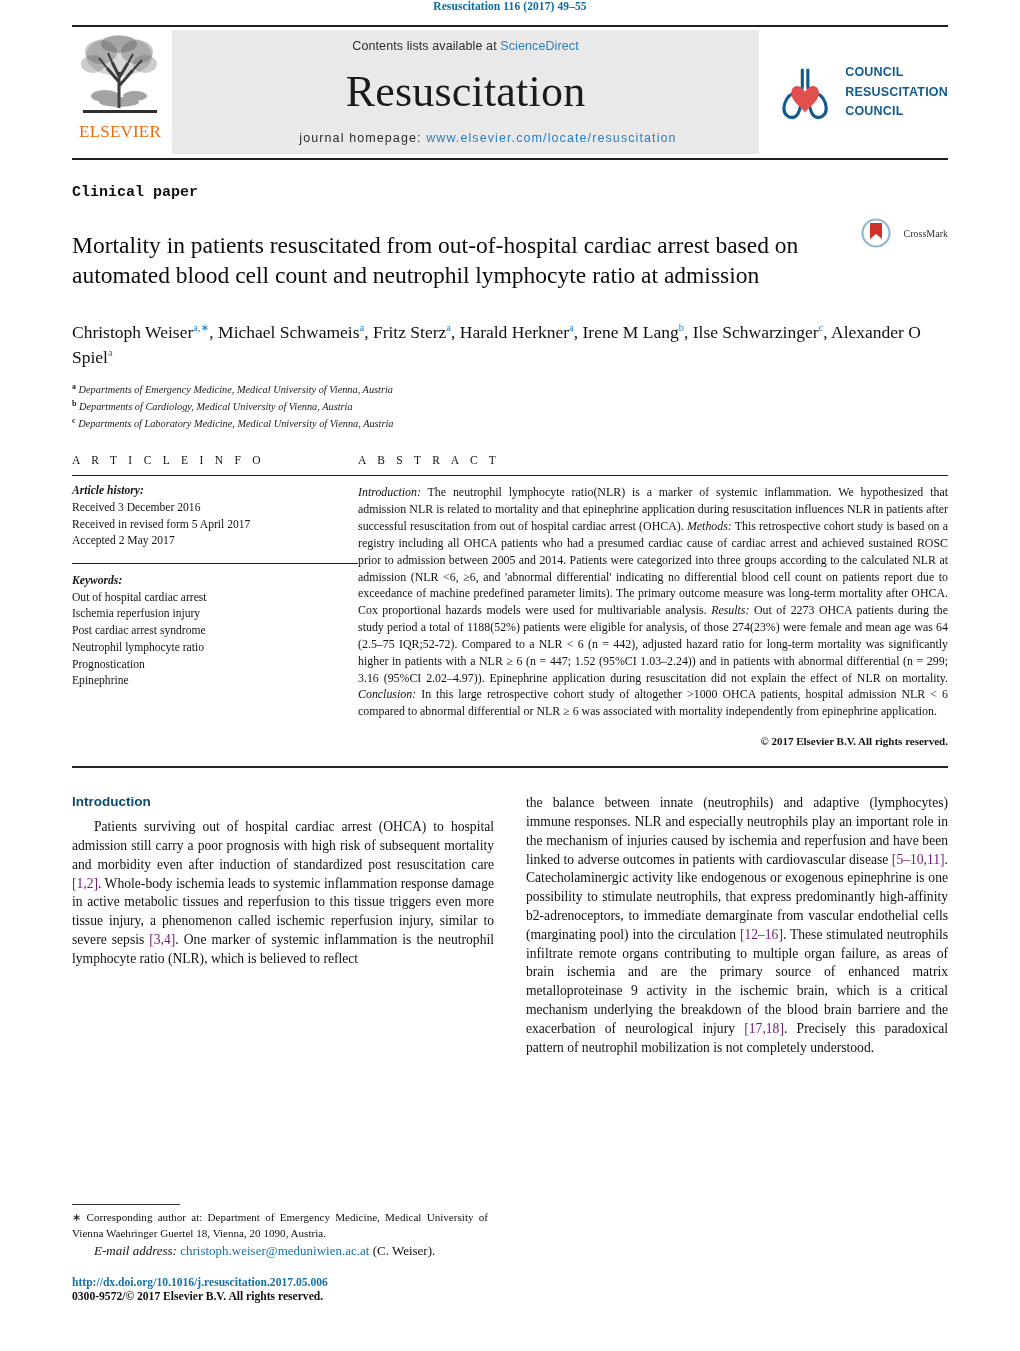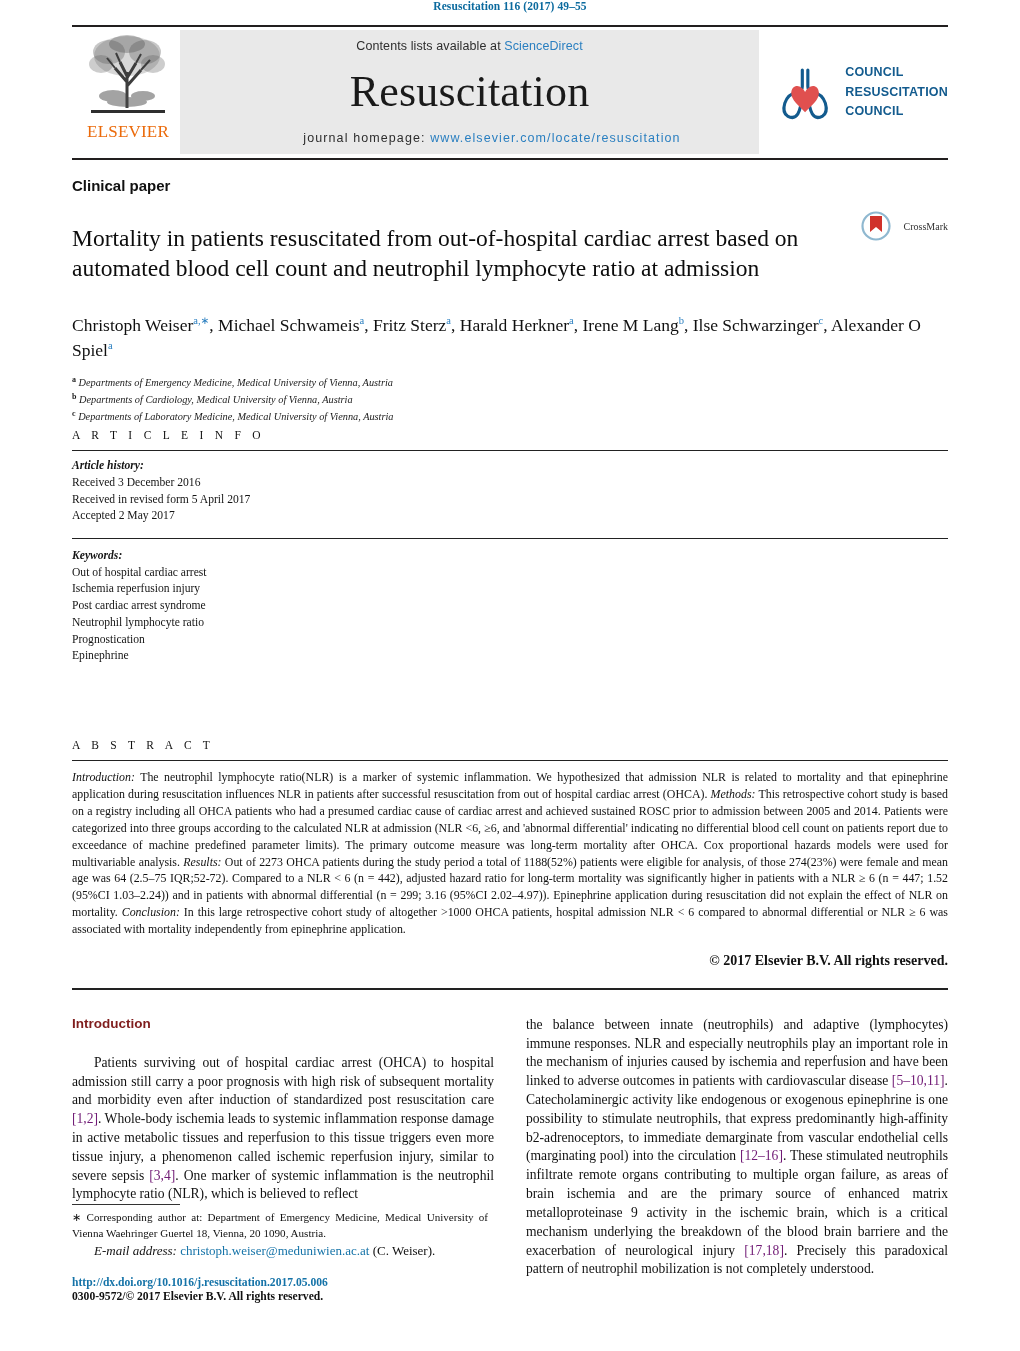--- a/index.html
+++ b/index.html
@@ -44,21 +44,20 @@
   }
   .elsevier-block {
     width: 96px;
     flex: 0 0 96px;
     display: flex;
     flex-direction: column;
     align-items: center;
     justify-content: flex-start;
     padding-top: 3px;
     box-sizing: border-box;
-    margin-left: 8px;
   }
   .tree-svg { display:block; }
   .elsevier-word {
     font-family: "Liberation Serif", serif;
     font-size: 17px;
     letter-spacing: 0.2px;
     color: #eb6a0a;
     font-weight: normal;
     margin-top: 1px;
     line-height: 1;
@@ -110,25 +109,25 @@
     font-family: "Liberation Sans", sans-serif;
     font-weight: bold;
     font-size: 12.5px;
     color: #135b8e;
     line-height: 1.55;
     letter-spacing: 0.2px;
   }
 
   
   .section-kicker {
-    font-family: Liberation Sans, sans-serif;
+    font-family: Liberation Mono, monospace;
     font-weight: bold;
     font-size: 15px;
     color: #111;
-    margin-top: 17px;
+    margin-top: 24px;
   }
   .title-row {
     display: flex;
     align-items: flex-start;
     margin-top: 13px;
   }
   .title-main {
     flex: 1 1 auto;
     font-family: "Liberation Serif", serif;
     font-size: 23.5px;
@@ -165,23 +164,21 @@
     font-style: italic;
     font-size: 10.3px;
     line-height: 1.5;
     color: #1a1a1a;
   }
   .affils sup { font-style: normal; font-weight: bold; font-size: 8px; }
 
   
   .info-abstract {
     display: flex;
-    margin-top: 5px;
-    gap: 24px;
-    flex-direction: column;
+    margin-top: 23px;
   }
   .col-info { flex: 0 0 286px; }
   .col-abs  { flex: 1 1 auto; }
 
   .sec-head {
     font-family: "Liberation Serif", serif;
     font-size: 11.5px;
     font-weight: normal;
     letter-spacing: 4.3px;
     color: #111;
@@ -214,43 +211,43 @@
     line-height: 1.415;
     color: #121212;
     text-align: justify;
     padding-top: 8px;
   }
   .abs-body .lead { font-style: italic; }
   .abs-copy {
     text-align: right;
     margin-top: 15px;
     font-family: "Liberation Serif", serif;
-    font-size: 14px;
+    font-size: 11px;
     font-weight: bold;
     color: #121212;
   }
 
   .rule-heavy {
     border-top: 2px solid #222;
     margin-top: 19px;
   }
 
   
   .body-cols {
     display: flex;
     gap: 32px;
     margin-top: 26px;
   }
   .bcol { flex: 1 1 0; min-width: 0; }
   .body-head {
     font-family: "Liberation Sans", sans-serif;
     font-weight: bold;
     font-size: 13.5px;
-    color: #7f1d1d;
-    margin-bottom: 23px;
+    color: #0c4a6e;
+    margin-bottom: 9px;
   }
   .body-p {
     font-family: "Liberation Serif", serif;
     font-size: 13.6px;
     line-height: 1.385;
     color: #111;
     text-align: justify;
     text-indent: 22px;
     margin: 0;
   }

